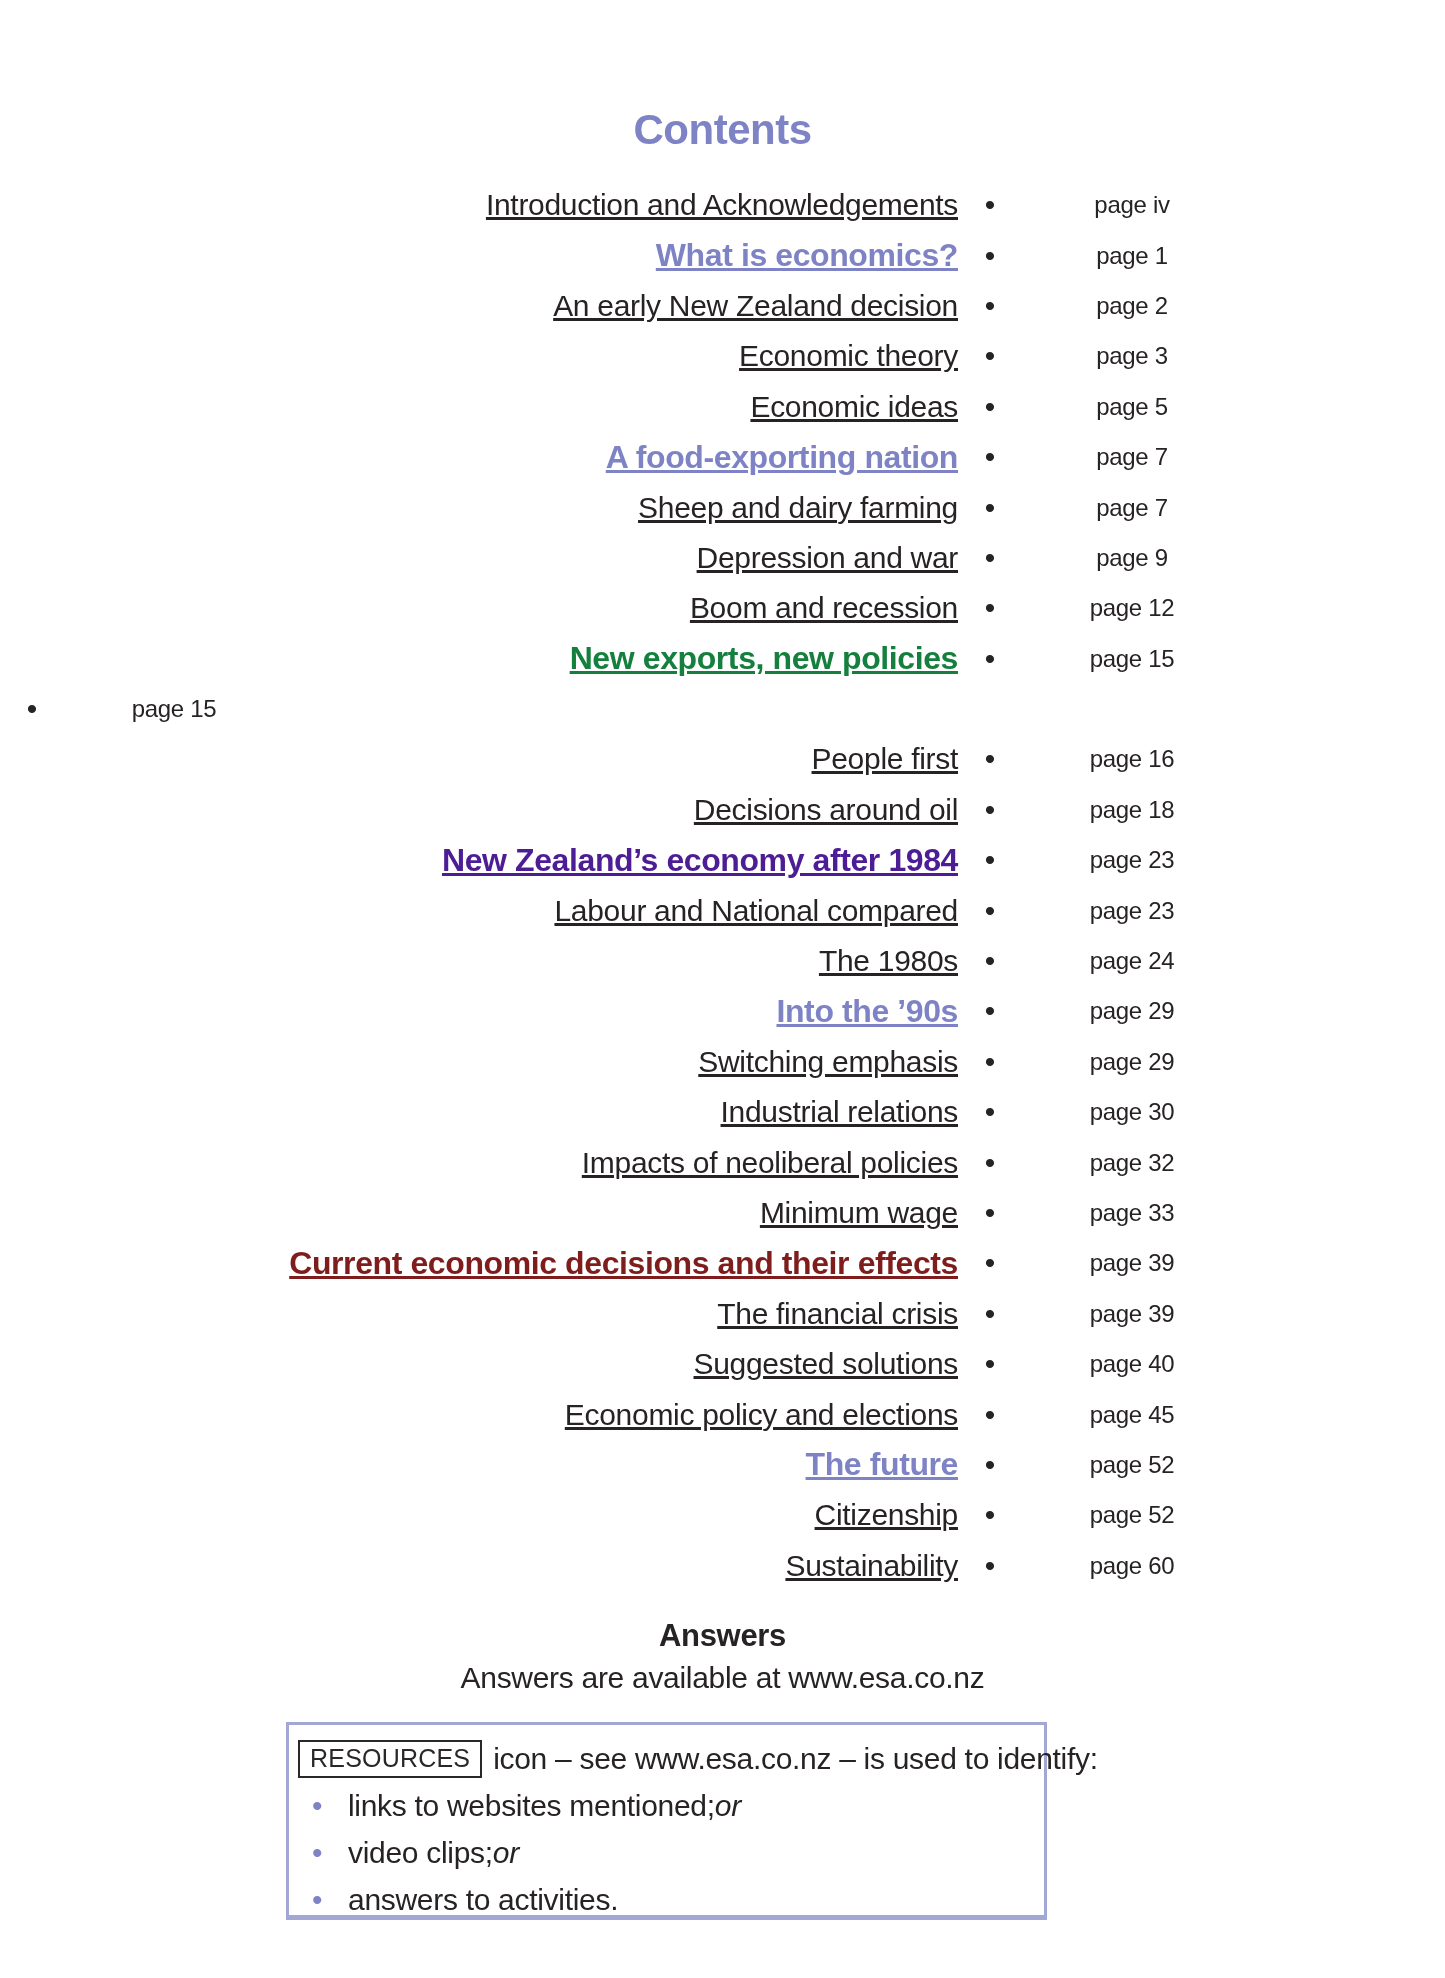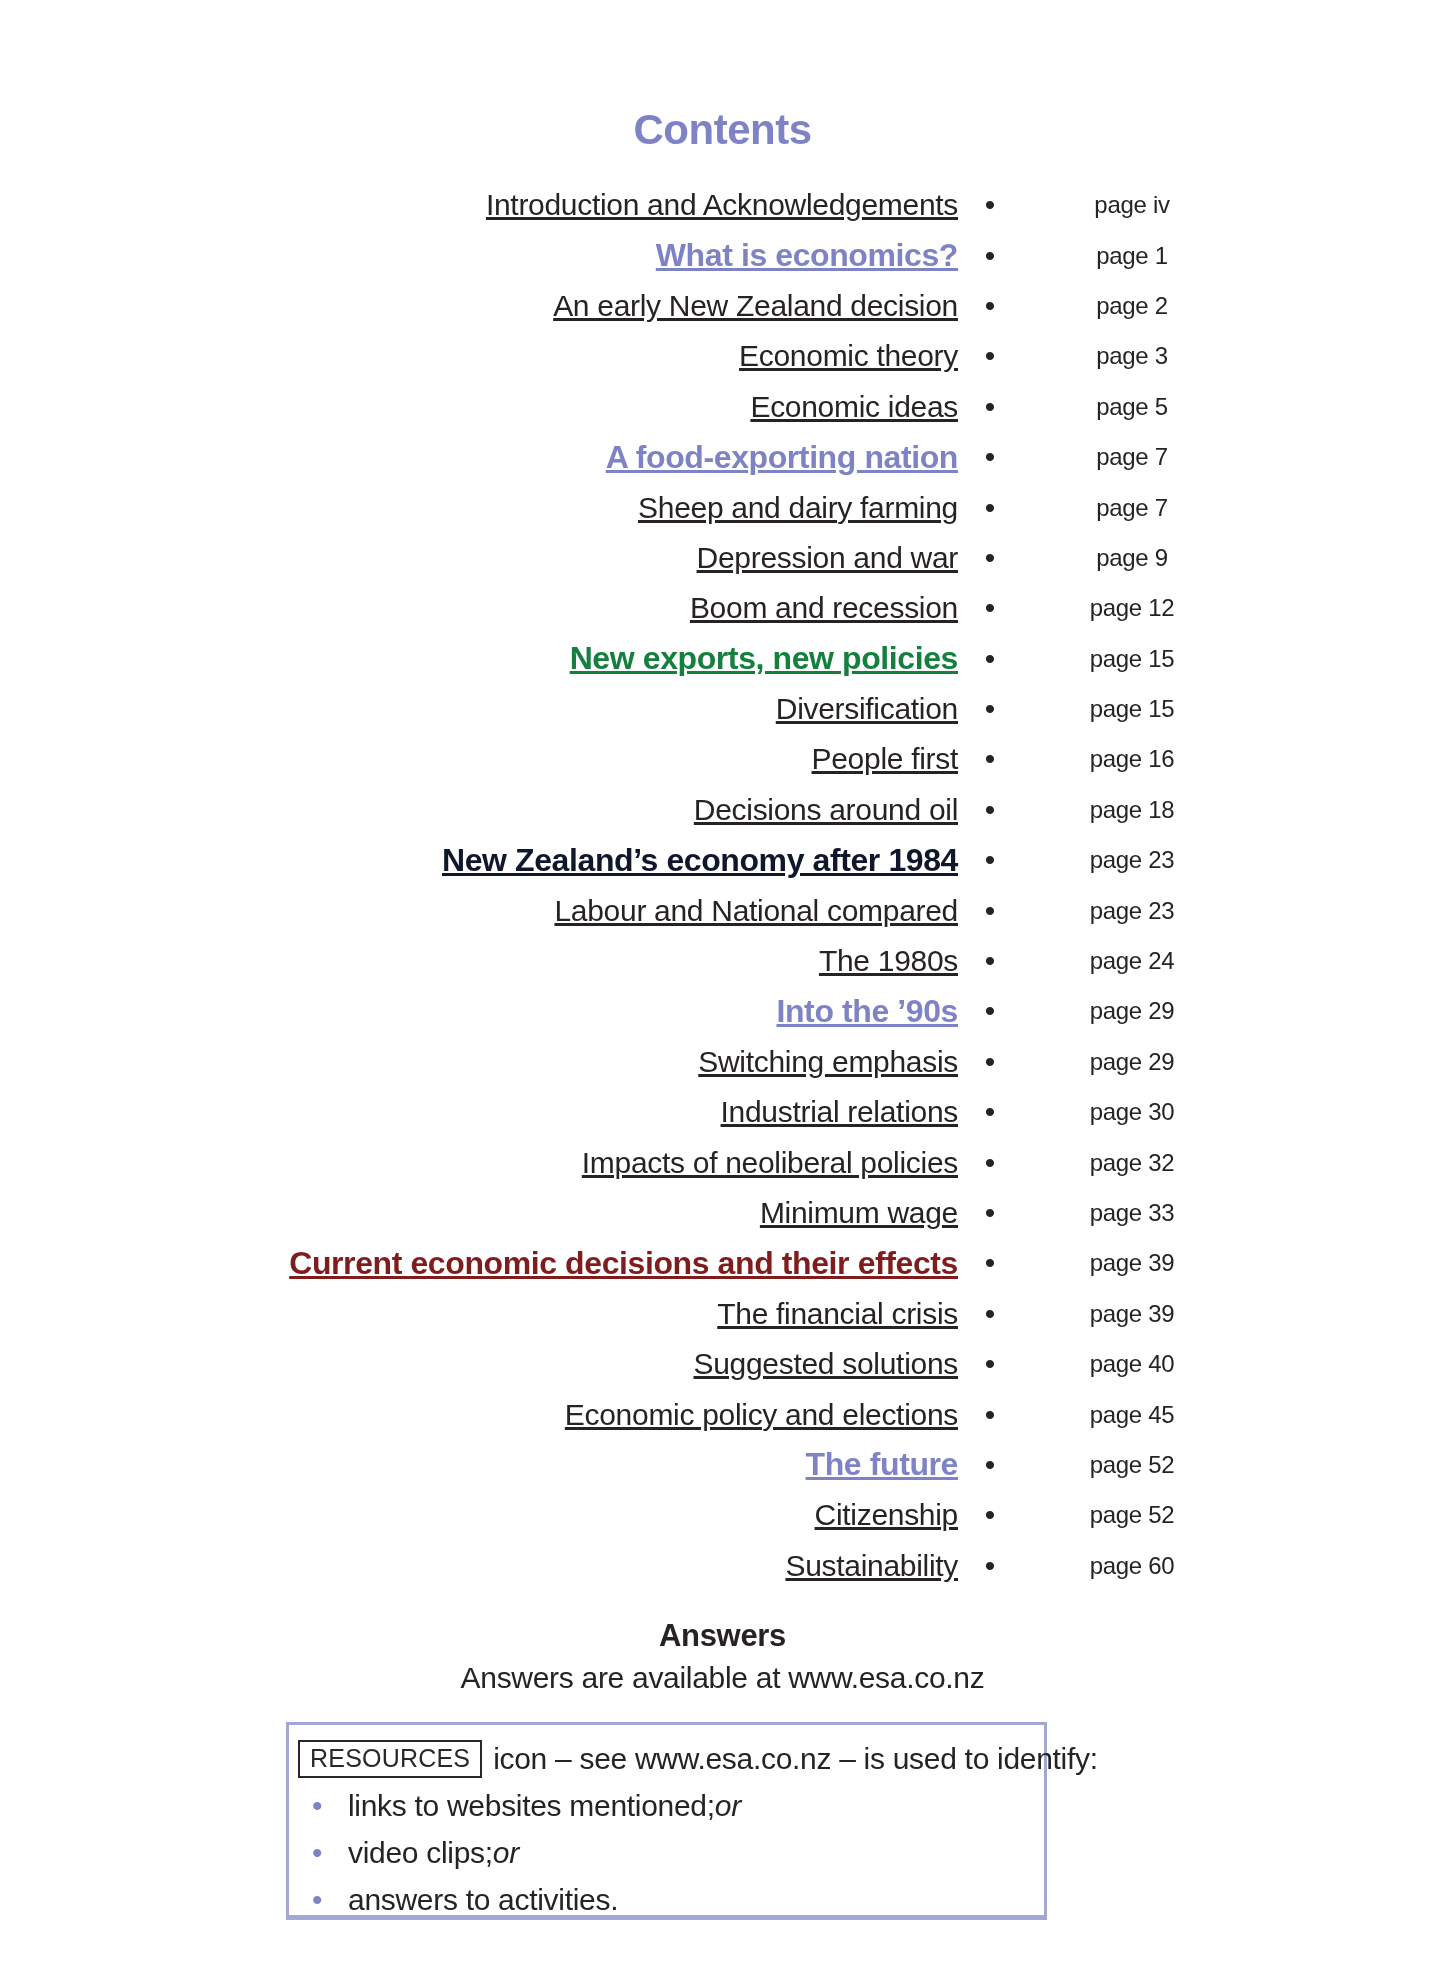--- a/index.html
+++ b/index.html
@@ -140,36 +140,35 @@
         <span class="toc-label">Boom and recession</span>
         <span class="toc-bullet">•</span>
         <span class="toc-page">page 12</span>
       </div>
       <div class="toc-row section">
         <span class="toc-label" style="color: #15803d;">New exports, new policies</span>
         <span class="toc-bullet">•</span>
         <span class="toc-page">page 15</span>
       </div>
       <div class="toc-row">
-        <span class="toc-label">Diversification</span>
         <span class="toc-bullet">•</span>
         <span class="toc-page">page 15</span>
       </div>
       <div class="toc-row">
         <span class="toc-label">People first</span>
         <span class="toc-bullet">•</span>
         <span class="toc-page">page 16</span>
       </div>
       <div class="toc-row">
         <span class="toc-label">Decisions around oil</span>
         <span class="toc-bullet">•</span>
         <span class="toc-page">page 18</span>
       </div>
       <div class="toc-row section">
-        <span class="toc-label" style="color: #0f172a;">New Zealand’s economy after 1984</span>
+        <span class="toc-label" style="color: #4c1d95;">New Zealand’s economy after 1984</span>
         <span class="toc-bullet">•</span>
         <span class="toc-page">page 23</span>
       </div>
       <div class="toc-row">
         <span class="toc-label">Labour and National compared</span>
         <span class="toc-bullet">•</span>
         <span class="toc-page">page 23</span>
       </div>
       <div class="toc-row">
         <span class="toc-label">The 1980s</span>

